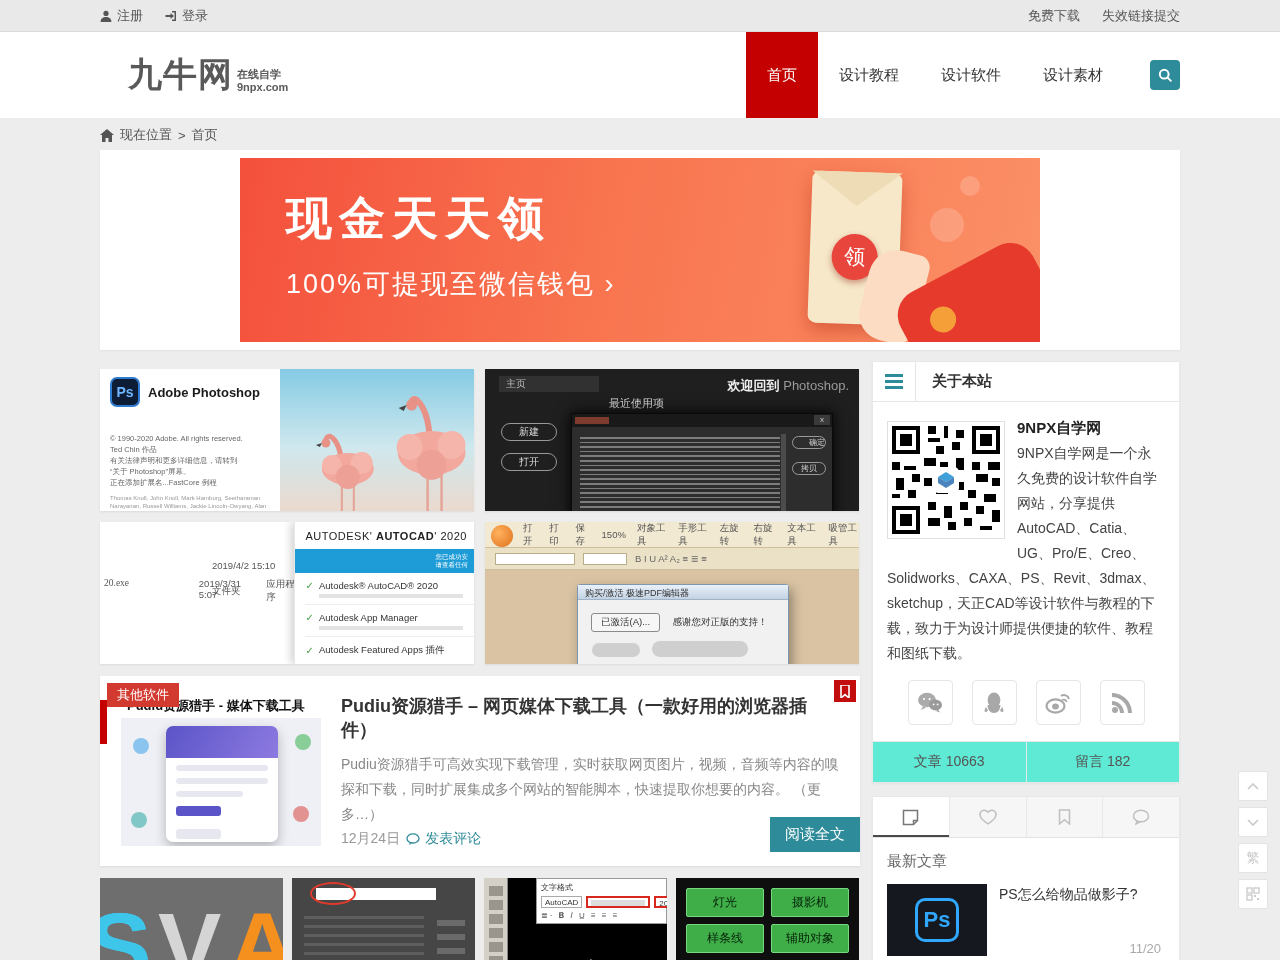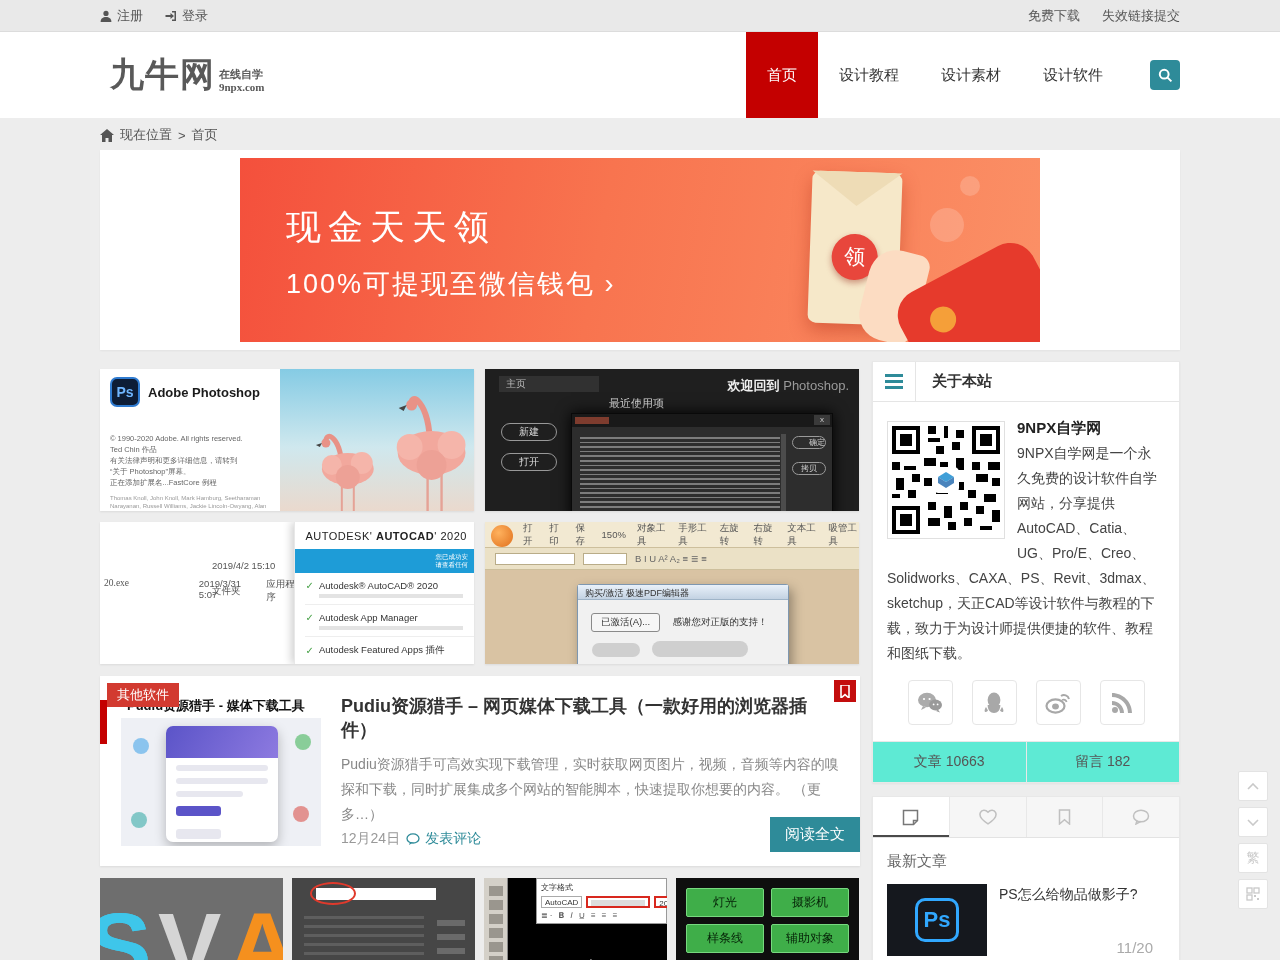--- a/index.html
+++ b/index.html
@@ -10,37 +10,37 @@
   
   .topbar { height:32px; background:#e9e9e9; border-bottom:1px solid #dcdcdc; font-size:13px; color:#555; }
   .topbar .shell { display:flex; justify-content:space-between; align-items:center; }
   .tb-group { display:flex; gap:22px; align-items:center; }
   .tb-link { display:flex; align-items:center; gap:5px; cursor:pointer; color:#555; }
   .tb-ic { width:12px; height:12px; display:inline-block; }
 
   
   .site-header { background:#fff; height:86px; }
   .site-header .shell { display:flex; align-items:center; }
-  .logo { display:flex; align-items:flex-start; margin-left:10px; cursor:pointer;font-family:Liberation Serif, serif; }
+  .logo { display:flex; align-items:flex-start; margin-left:28px; cursor:pointer; }
   .logo-main { font-size:34px; font-weight:bold; color:#595959; letter-spacing:1px; }
   .logo-sub { font-size:11px; color:#595959; line-height:13px; margin:16px 0 0 4px; }
   .logo-sub b { font-weight:bold; }
   .mainnav { margin-left:auto; display:flex; align-items:stretch; height:86px; }
   .nav-item { padding:0 21px; font-size:15px; color:#333; display:flex; align-items:center; cursor:pointer; }
   .nav-item.active { background:#c40000; color:#fff; }
   .search-btn { width:30px; height:30px; background:#2e8b99; border-radius:4px; margin:28px 0 0 26px; display:flex; align-items:center; justify-content:center; cursor:pointer; border:none; }
 
   
   .breadcrumb { padding:8px 0 6px; font-size:13px; color:#555; display:flex; align-items:center; gap:6px; }
   .bc-home { width:14px; height:13px; }
 
   
   .banner-card { background:#fff; height:200px; display:flex; align-items:center; justify-content:center; box-shadow:0 1px 2px rgba(0,0,0,.05); }
   .banner { width:800px; height:184px; background:linear-gradient(100deg,#f4503c,#f8744f 45%,#fb9066); position:relative; overflow:hidden; color:#fff; cursor:pointer; }
-  .bn-title { position:absolute; left:46px; top:46px; font-size:35px; font-weight:normal; letter-spacing:7px; }
+  .bn-title { position:absolute; left:46px; top:30px; font-size:46px; font-weight:bold; letter-spacing:7px; }
   .bn-sub { position:absolute; left:46px; top:108px; font-size:27px; letter-spacing:2px; }
   .bn-coin { position:absolute; border-radius:50%; background:rgba(255,255,255,.18); }
   .env { position:absolute; right:140px; top:14px; width:90px; height:152px; background:#f6e8c9; border-radius:8px; transform:rotate(2deg); box-shadow:0 8px 18px rgba(160,30,10,.35); }
   .env::before { content:""; position:absolute; left:0; top:0; width:0; height:0; border-left:45px solid transparent; border-right:45px solid transparent; border-top:34px solid #eedcb6; }
   .env-seal { position:absolute; left:50%; top:62px; transform:translateX(-50%); width:46px; height:46px; background:#e8463c; border-radius:50%; display:flex; align-items:center; justify-content:center; font-size:21px; box-shadow:0 3px 6px rgba(140,20,10,.4); }
   .bn-hand { position:absolute; right:118px; top:92px; width:58px; height:92px; background:#fcdcc2; border-radius:28px 12px 18px 26px; transform:rotate(14deg); }
   .bn-sleeve { position:absolute; right:-18px; bottom:-40px; width:150px; height:120px; background:#e63a2c; border-radius:26px; transform:rotate(-28deg); }
   .bn-sleeve::after { content:""; position:absolute; left:28px; top:26px; width:26px; height:26px; border-radius:50%; background:#f7b23c; opacity:.85; }
 
   
@@ -172,21 +172,21 @@
   .tab:last-child { border-right:none; }
   .tab.active { background:#fff; color:#777; box-shadow:inset 0 -2px 0 #4a4a4a; }
   .latest { padding:14px 14px 10px; }
   .latest-head { font-size:15px; color:#666; margin-bottom:13px; }
   .l-item { display:flex; gap:12px; margin-bottom:15px; cursor:pointer; }
   .l-thumb { width:100px; height:72px; flex-shrink:0; position:relative; overflow:hidden; }
   .l-thumb.psdark { background:#15181e; display:flex; align-items:center; justify-content:center; }
   .ps2020 { width:44px; height:44px; border:3px solid #31a8ff; border-radius:10px; color:#31a8ff; font-size:22px; font-weight:bold; display:flex; align-items:center; justify-content:center; }
   .l-body { flex:1; position:relative; }
   .l-title { font-size:14px; color:#333; line-height:20px; }
-  .l-date { position:absolute; right:12px; bottom:0; color:#aaa; font-size:15px; }
+  .l-date { position:absolute; right:4px; bottom:0; color:#aaa; font-size:13px; }
 
   
   .floating { position:absolute; right:12px; top:771px; display:flex; flex-direction:column; gap:6px; }
   .float-btn { width:30px; height:30px; background:#fff; border:1px solid #e3e3e3; border-radius:2px; color:#c9c9c9; display:flex; align-items:center; justify-content:center; font-size:13px; cursor:pointer; }
 </style>
 </head>
 <body>
 
 <div class="page">
 
@@ -224,22 +224,22 @@
       <div class="logo">
         <span class="logo-main">九牛网</span>
         <span class="logo-sub">
           <b>在线自学</b><br>
           <b>9npx.com</b>
         </span>
       </div>
       <nav class="mainnav">
         <div class="nav-item active">首页</div>
         <div class="nav-item">设计教程</div>
+        <div class="nav-item">设计软件</div>
         <div class="nav-item">设计素材</div>
-        <div class="nav-item">设计软件</div>
         <button class="search-btn">
           <svg width="15" height="15" viewBox="0 0 15 15">
               <circle cx="6.2" cy="6.2" r="4.4" fill="none" stroke="#fff" stroke-width="2"></circle>
               <line x1="9.6" y1="9.6" x2="13.4" y2="13.4" stroke="#fff" stroke-width="2"></line>
             </svg>
         </button>
       </nav>
     </div>
   </div>
 

